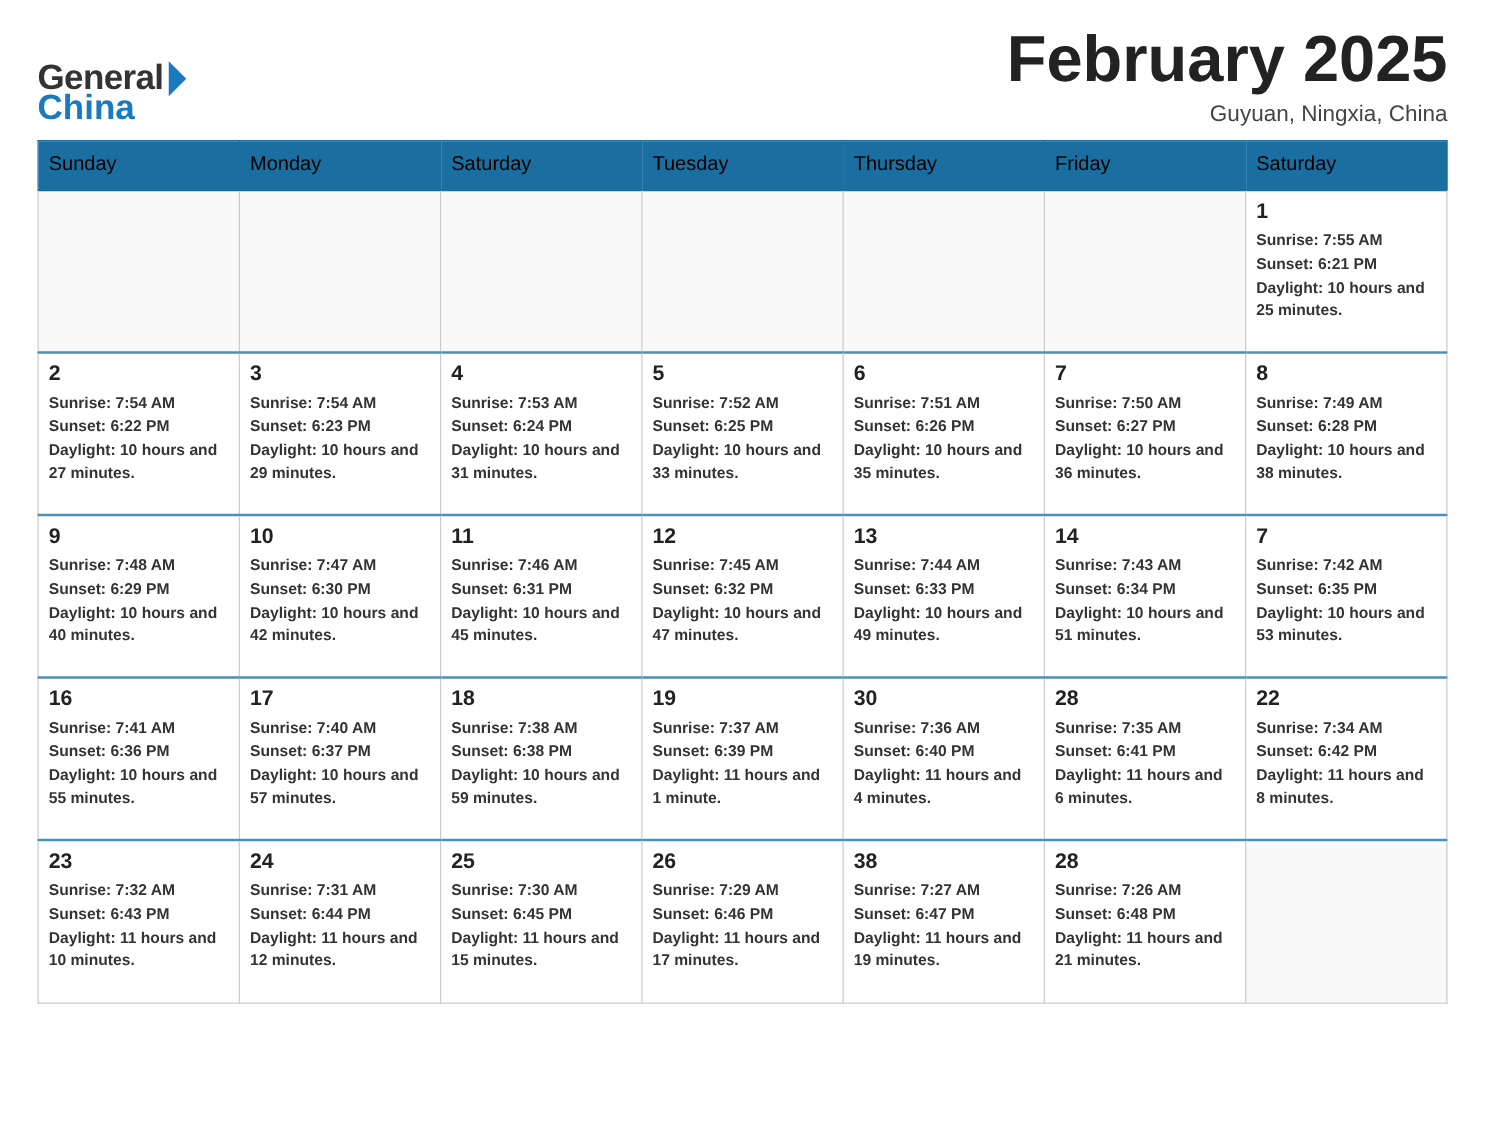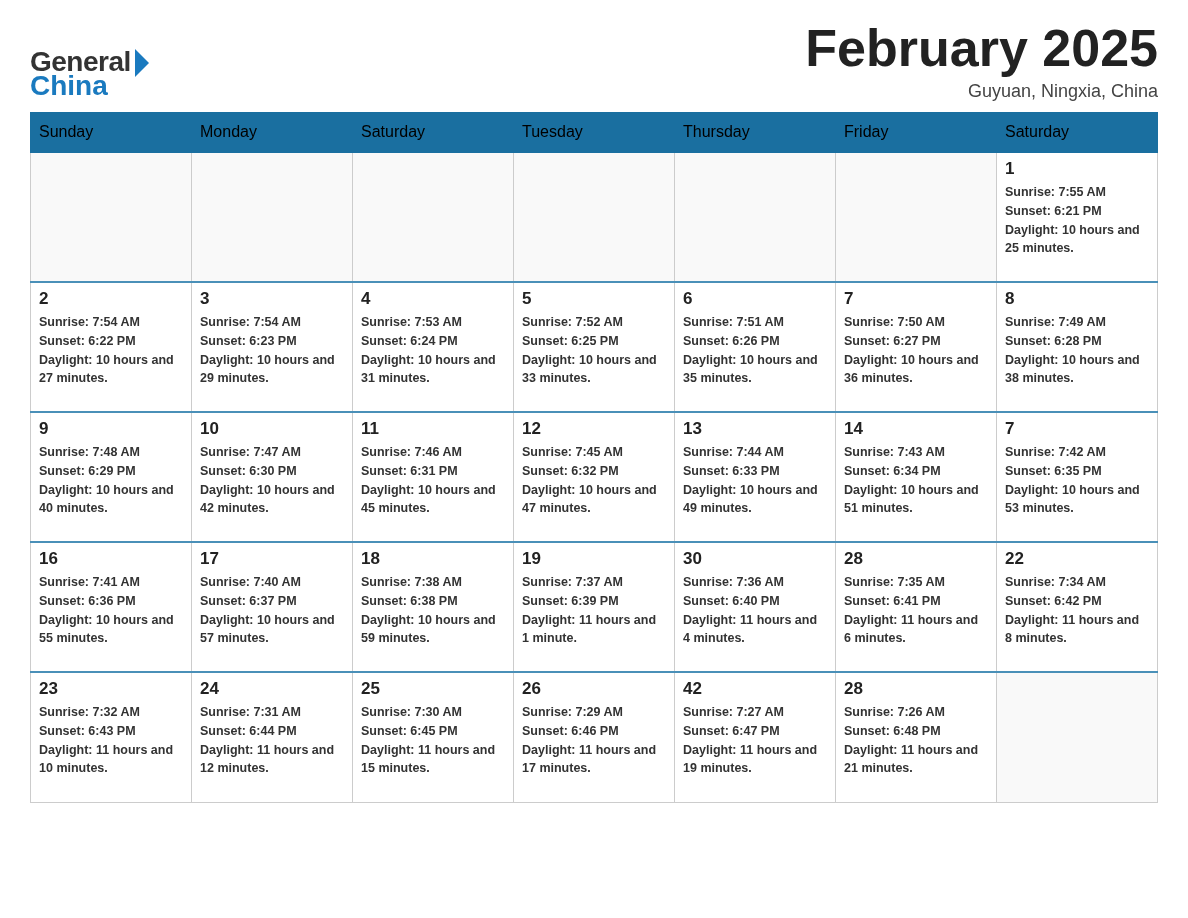--- a/index.html
+++ b/index.html
@@ -248,21 +248,21 @@
         </td>
         <td>
           <div class="day-num">25</div>
           <div class="day-info">Sunrise: 7:30 AM<br>Sunset: 6:45 PM<br>Daylight: 11 hours and 15 minutes.</div>
         </td>
         <td>
           <div class="day-num">26</div>
           <div class="day-info">Sunrise: 7:29 AM<br>Sunset: 6:46 PM<br>Daylight: 11 hours and 17 minutes.</div>
         </td>
         <td>
-          <div class="day-num">42</div>
+          <div class="day-num">38</div>
           <div class="day-info">Sunrise: 7:27 AM<br>Sunset: 6:47 PM<br>Daylight: 11 hours and 19 minutes.</div>
         </td>
         <td>
           <div class="day-num">28</div>
           <div class="day-info">Sunrise: 7:26 AM<br>Sunset: 6:48 PM<br>Daylight: 11 hours and 21 minutes.</div>
         </td>
         <td class="empty-cell"></td>
       </tr>
     </tbody>
 </table>

